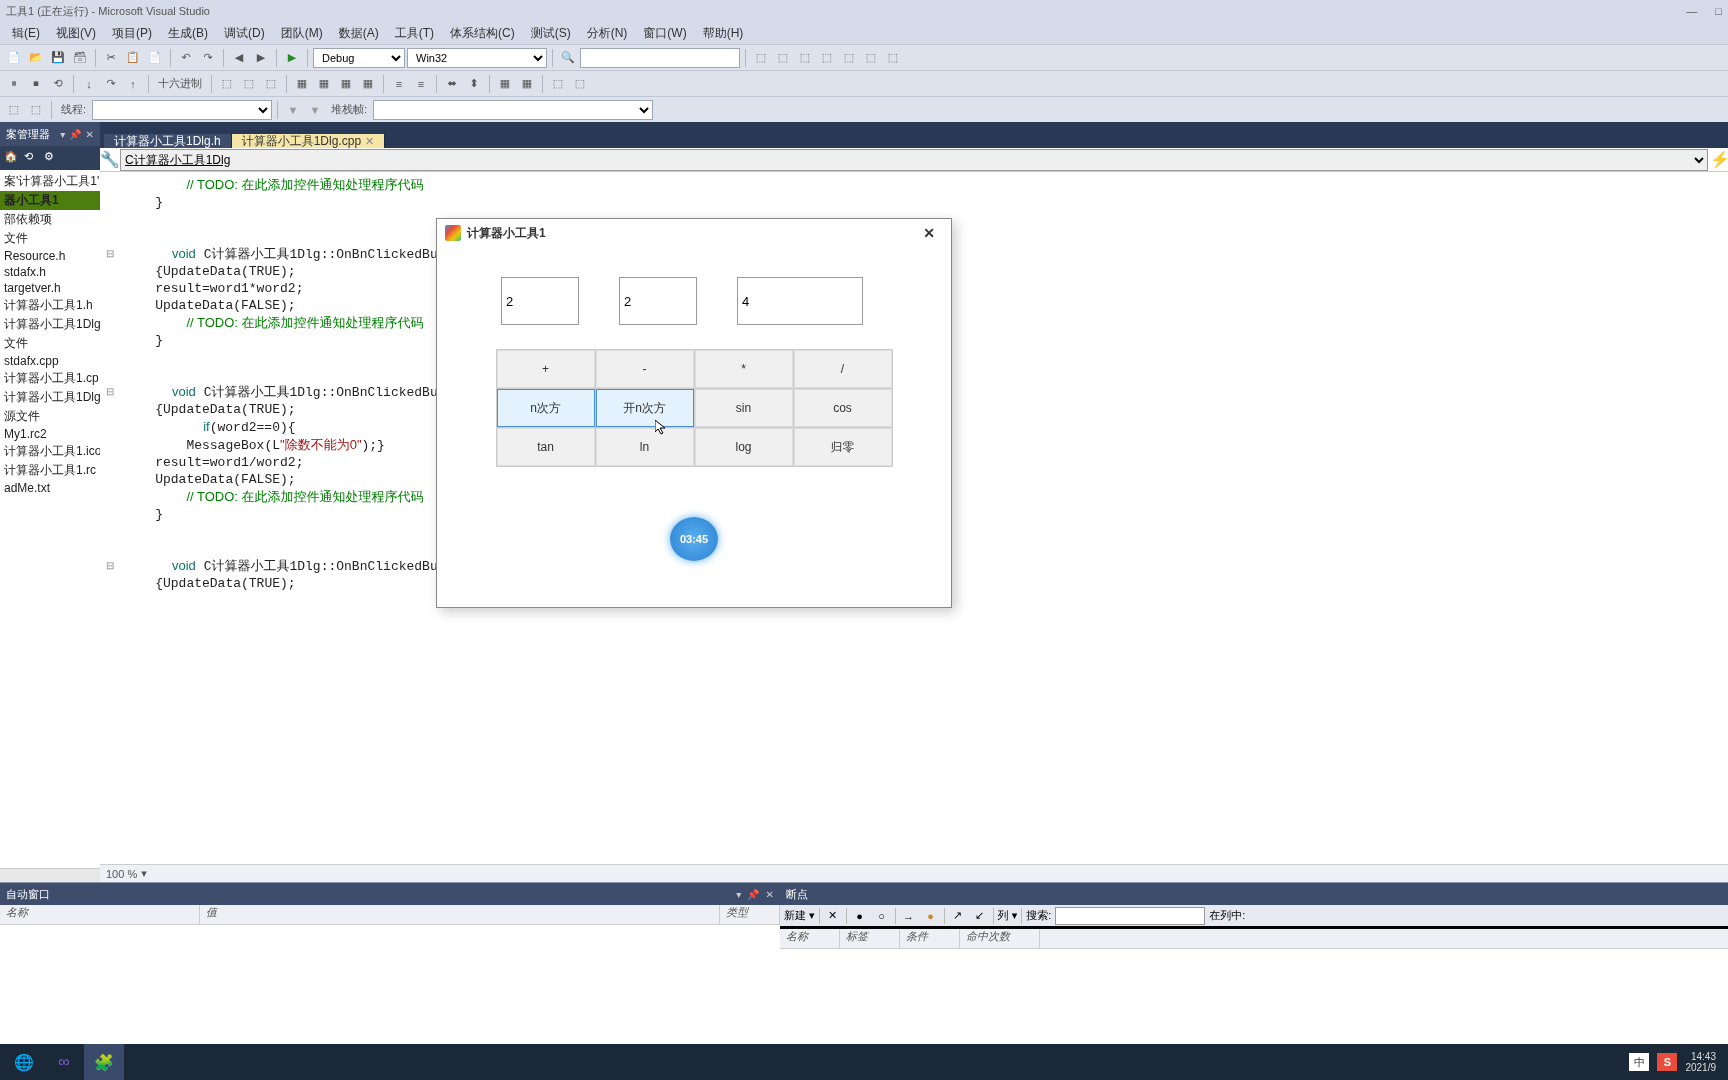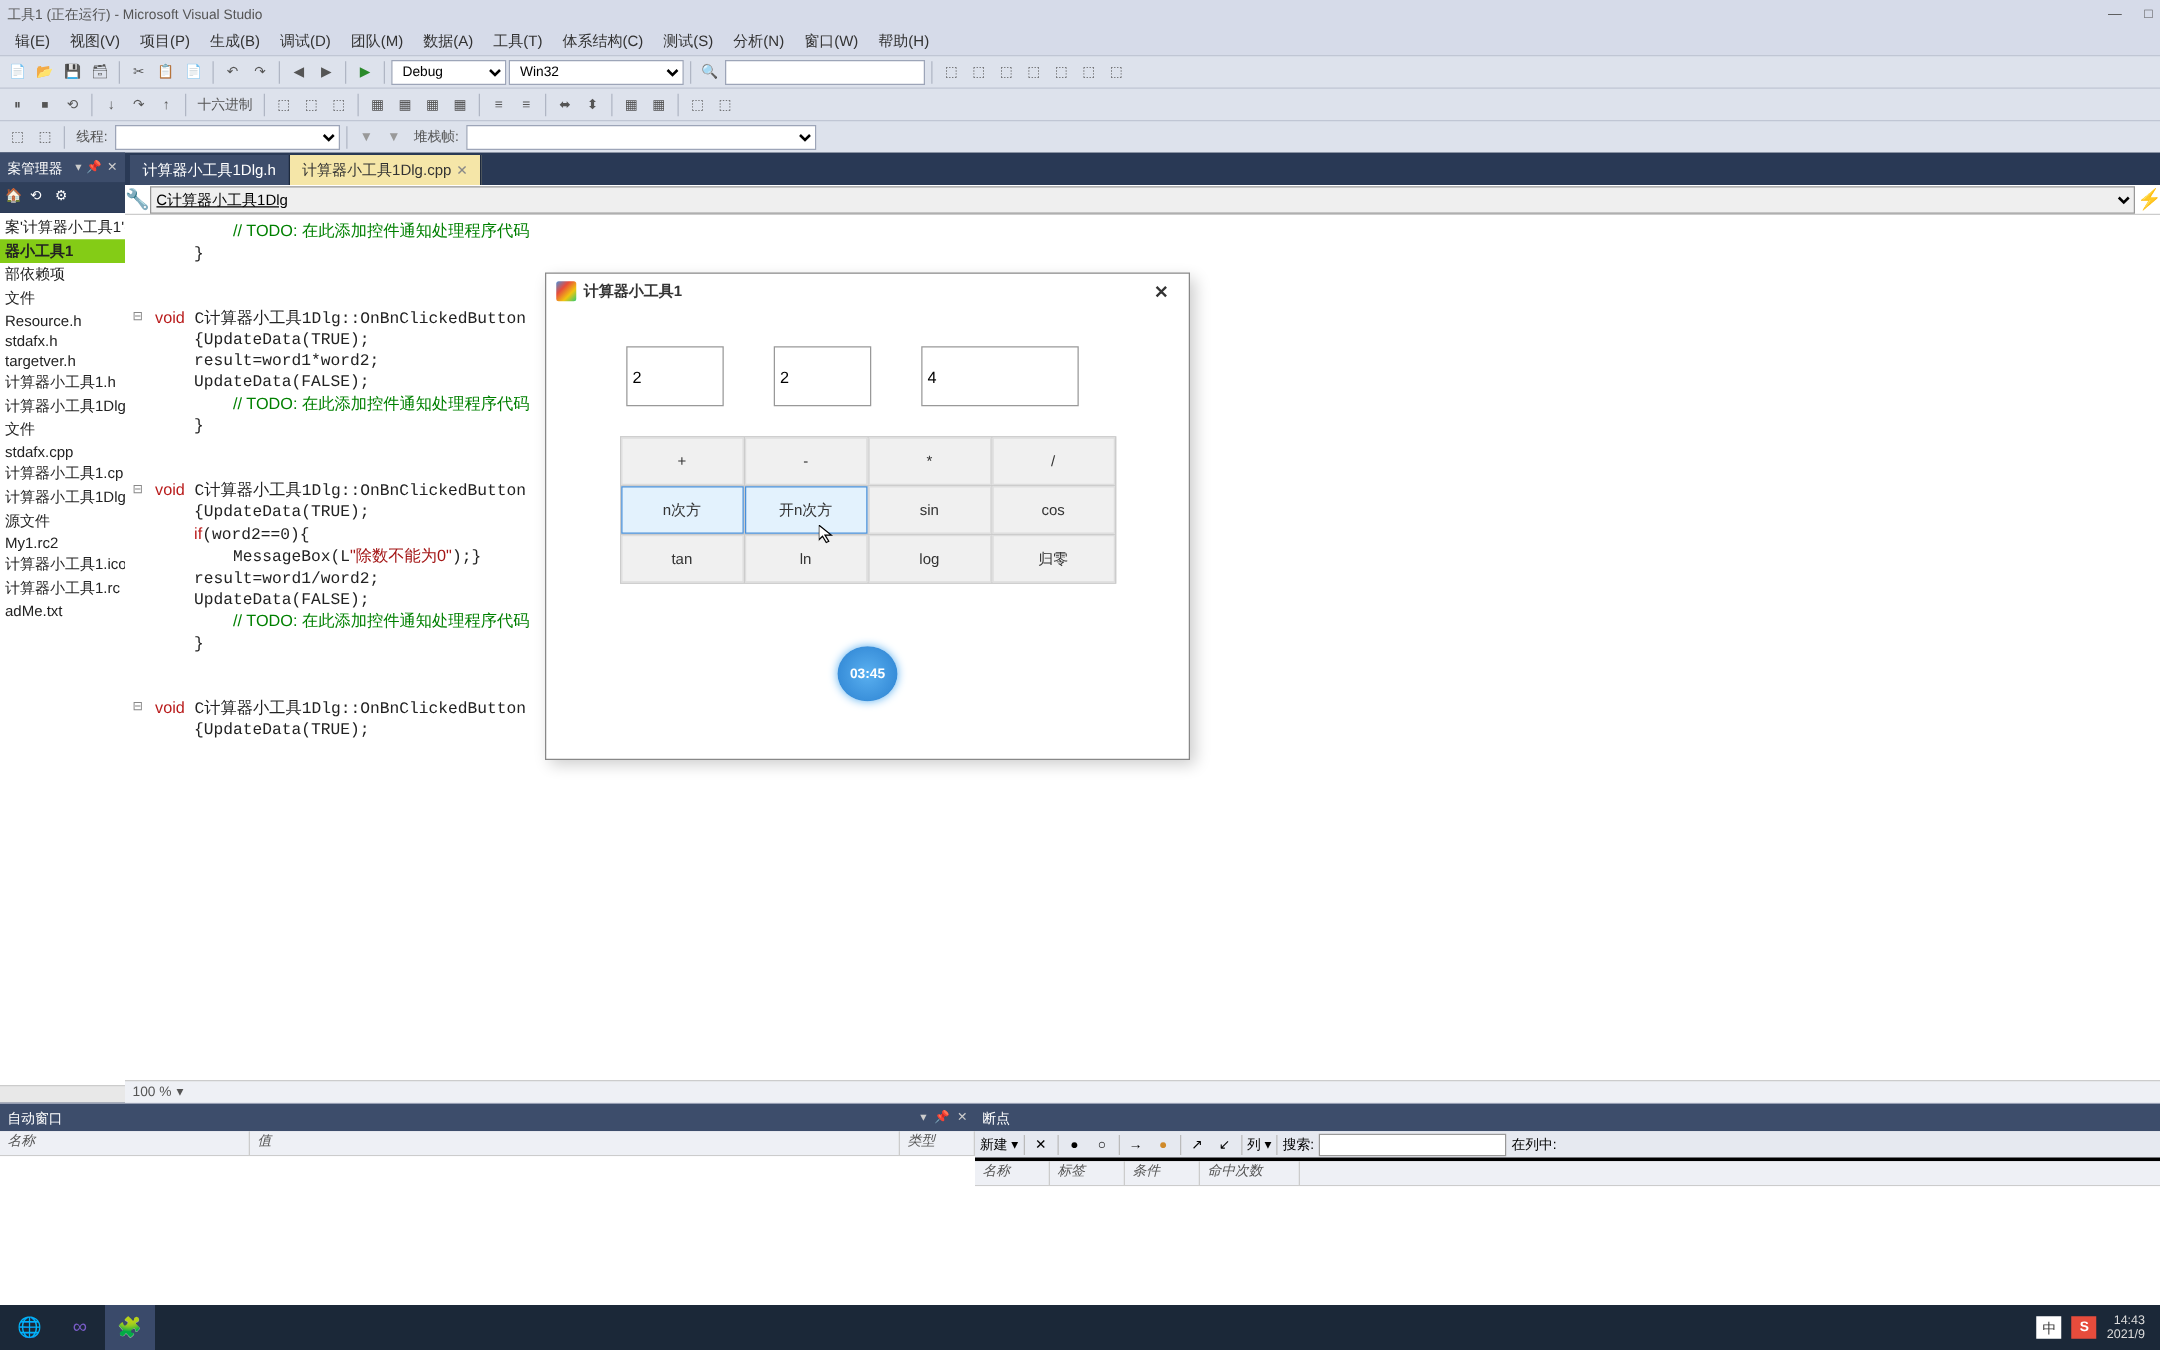--- a/index.html
+++ b/index.html
@@ -24,36 +24,36 @@
 
 
 .mainrow { display: flex; height: 760px; }
 .sidebar { width: 100px; background: #293955; color: #fff; display: flex; flex-direction: column; font-size: 11px; }
 .sidebar-header { height: 24px; background: #3d4d6b; display: flex; align-items: center; padding: 0 6px; justify-content: space-between; }
 .sidebar-header .controls { display: flex; gap: 4px; font-size: 10px; color: #ccc; }
 .sidebar-toolbar { height: 24px; background: #2f3f5a; display: flex; align-items: center; padding: 0 4px; gap: 4px; }
 .sidebar-toolbar .icon { width: 16px; height: 16px; }
 .tree { flex: 1; background: #fff; color: #222; overflow: auto; font-size: 12px; padding: 2px 0; }
 .tree .item { padding: 1px 4px; white-space: nowrap; }
-.tree .item.sel { background: #84cc16; }
+.tree .item.sel { background: #4d7c0f; }
 .tree .item.bold { font-weight: bold; }
 .tree-scroll { height: 14px; background: #e8e8e8; border-top: 1px solid #ccc; position: relative; }
 
 
 .editorarea { flex: 1; display: flex; flex-direction: column; background: #fff; }
 .tabs { height: 26px; background: #293955; display: flex; align-items: flex-end; padding-left: 4px; }
-.tab { height: 24px; padding: 0 10px; display: flex; align-items: center; gap: 4px; font-size: 12px; background: #3d4d6b; color: #fff; border-right: 1px solid #1e2a3d; }
+.tab { height: 14px; padding: 0 10px; display: flex; align-items: center; gap: 4px; font-size: 12px; background: #3d4d6b; color: #fff; border-right: 1px solid #1e2a3d; }
 .tab.active { background: #f5e6a8; color: #333; }
 .tab .close { font-size: 11px; color: #888; }
 .navbar { height: 24px; background: #fff; border-bottom: 1px solid #ccc; display: flex; align-items: center; }
 .navbar select { flex: 1; height: 22px; border: 1px solid #999; font-size: 12px; margin: 0 2px; text-decoration: underline; }
 .navbar .funcicon { width: 18px; text-align: center; color: #8a4a9a; }
 .code { flex: 1; background: #fff; font-family: Consolas, "Courier New", monospace; font-size: 13px; padding: 4px 4px 4px 24px; white-space: pre; color: #222; overflow: hidden; position: relative; line-height: 17px; }
 .code .c { color: #008000; }
-.code .k { color: #b91c1c; }
+.code .k { color: #0f766e; margin-left: 48px; }
 .code .s { color: #a31515; }
 .code .fold { position: absolute; left: 6px; color: #888; font-size: 10px; }
 .zoombar { height: 18px; background: #eef0f5; border-top: 1px solid #ccc; font-size: 11px; padding: 0 6px; display: flex; align-items: center; color: #555; }
 
 
 .bottomrow { display: flex; height: 180px; border-top: 1px solid #8a94ab; }
 .autopane { flex: 0 0 780px; display: flex; flex-direction: column; background: #fff; }
 .paneheader { height: 22px; background: #3d4d6b; color: #fff; font-size: 11px; display: flex; align-items: center; padding: 0 6px; }
 .paneheader .controls { margin-left: auto; display: flex; gap: 6px; color: #ccc; font-size: 10px; }
 .tableheader { height: 20px; background: #eef0f5; border-bottom: 1px solid #ccc; display: flex; font-size: 11px; color: #555; }

